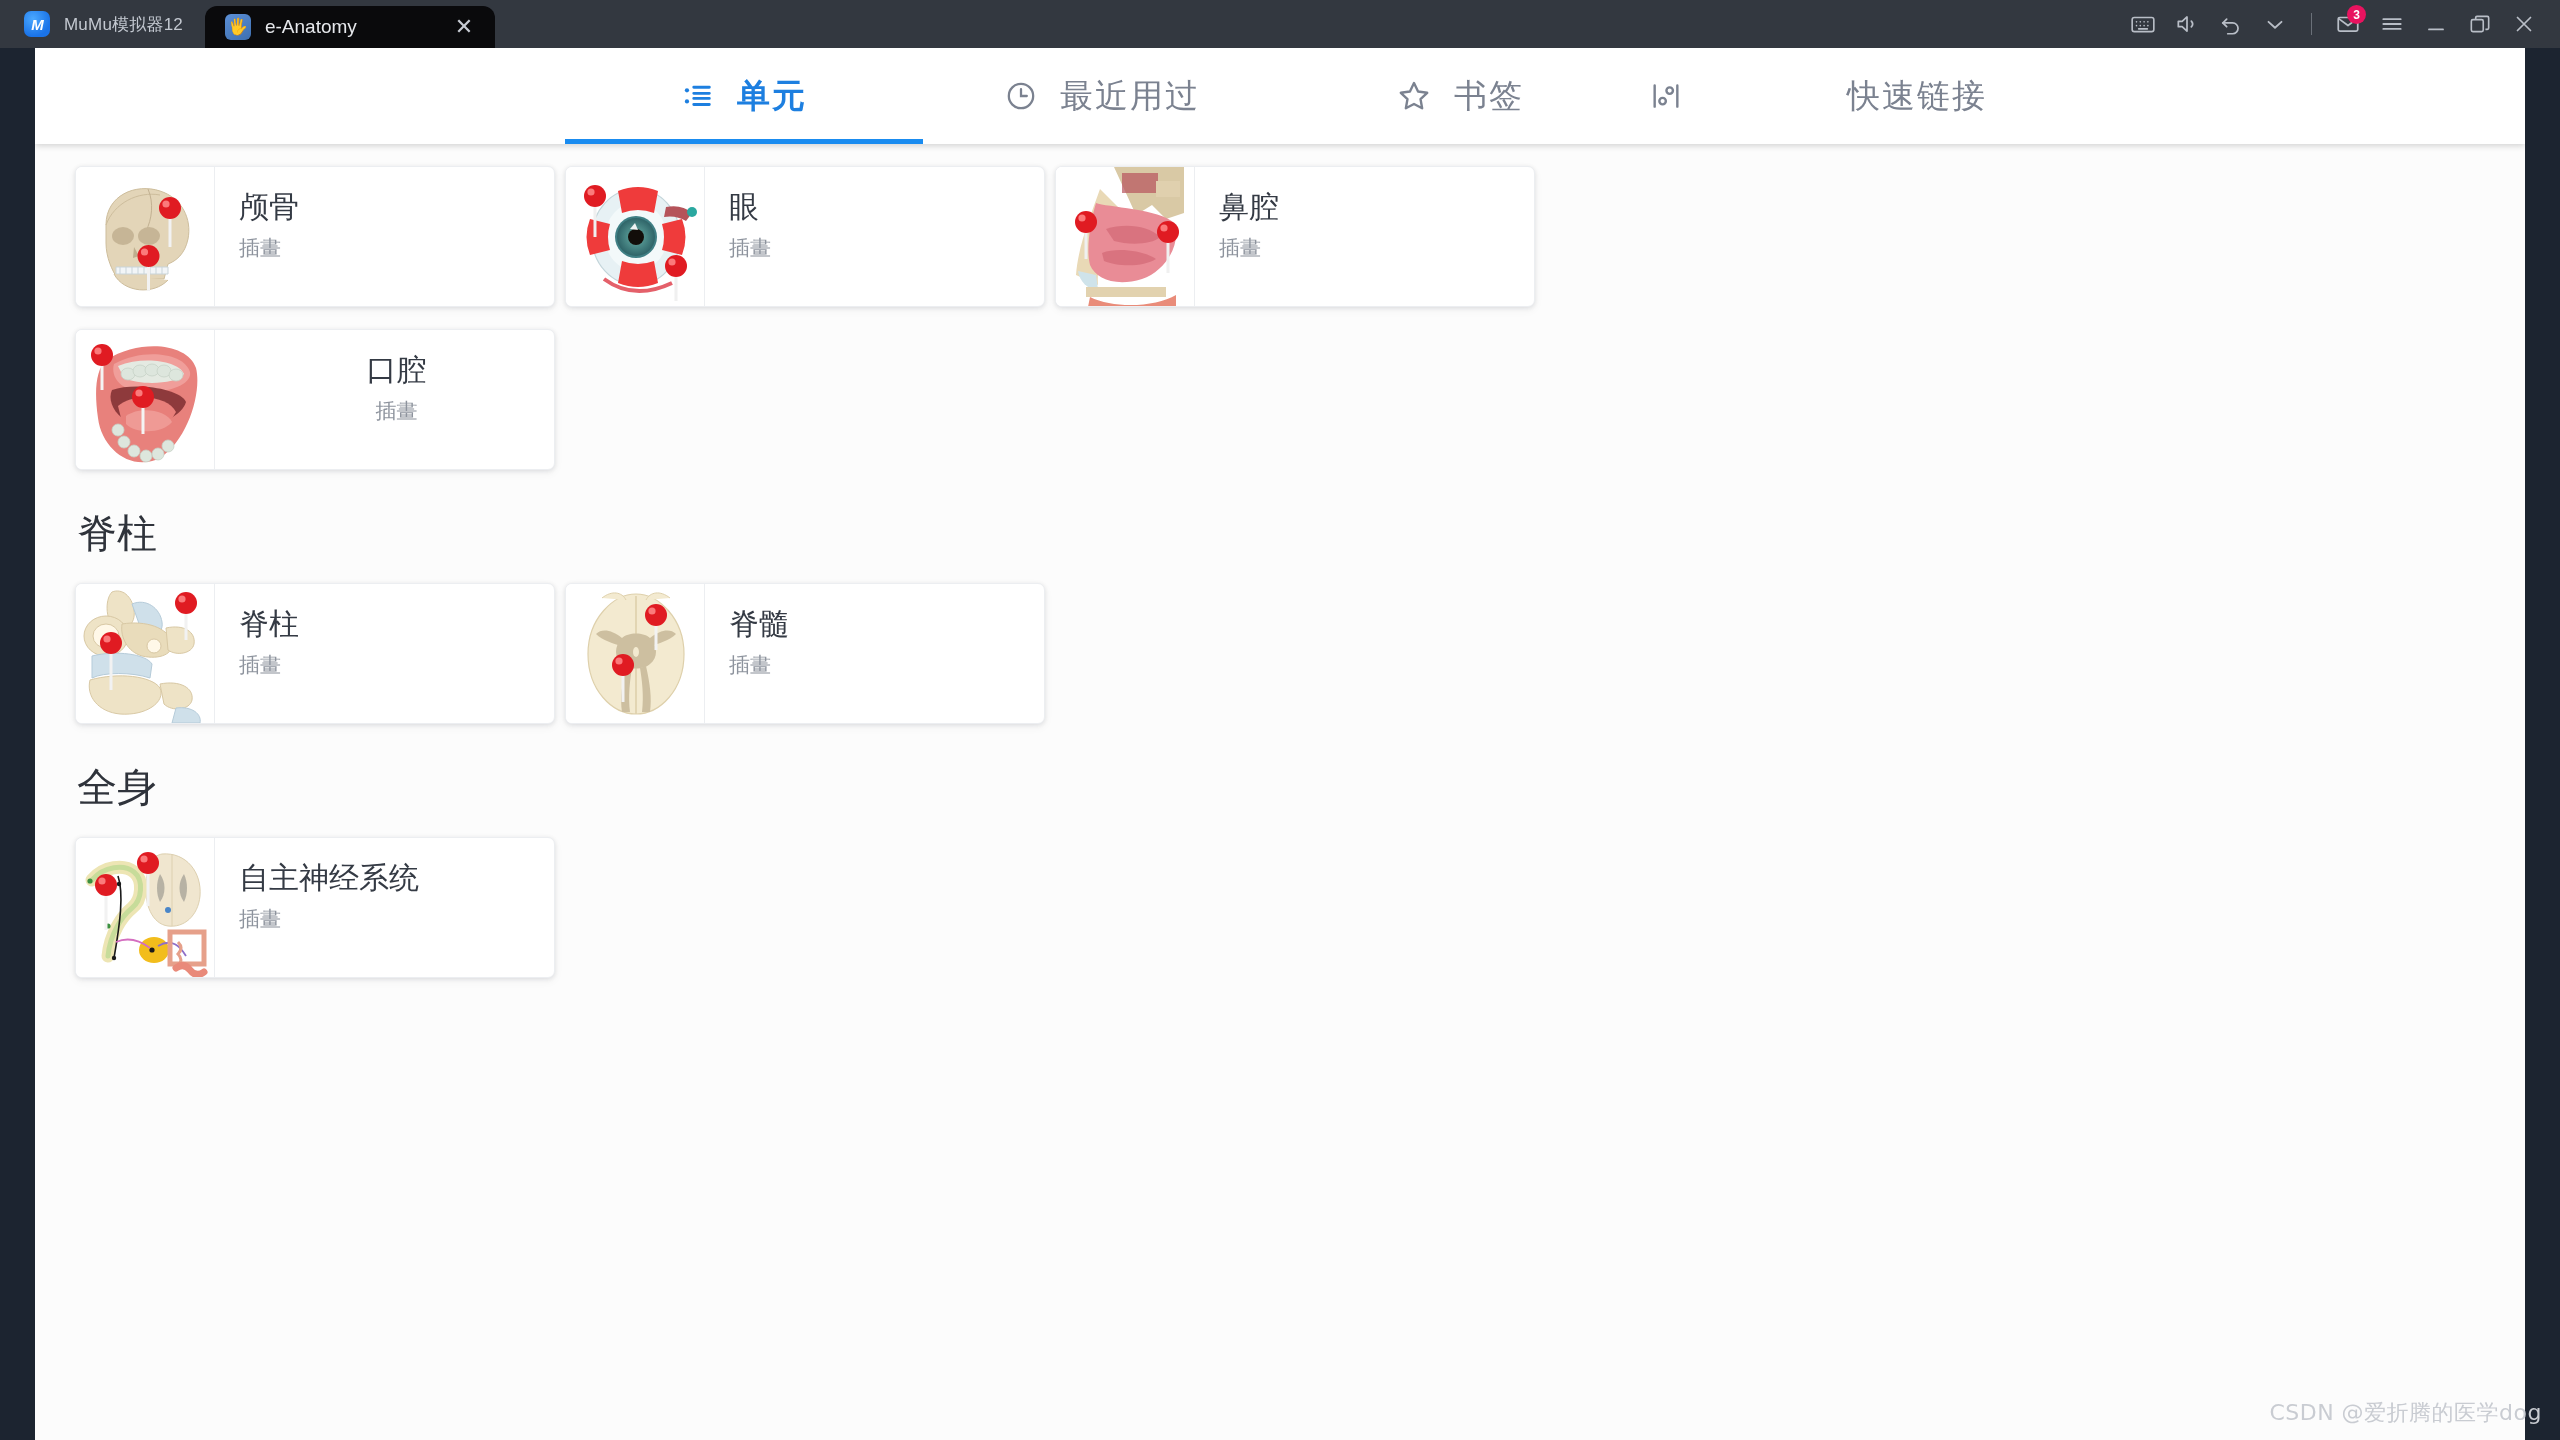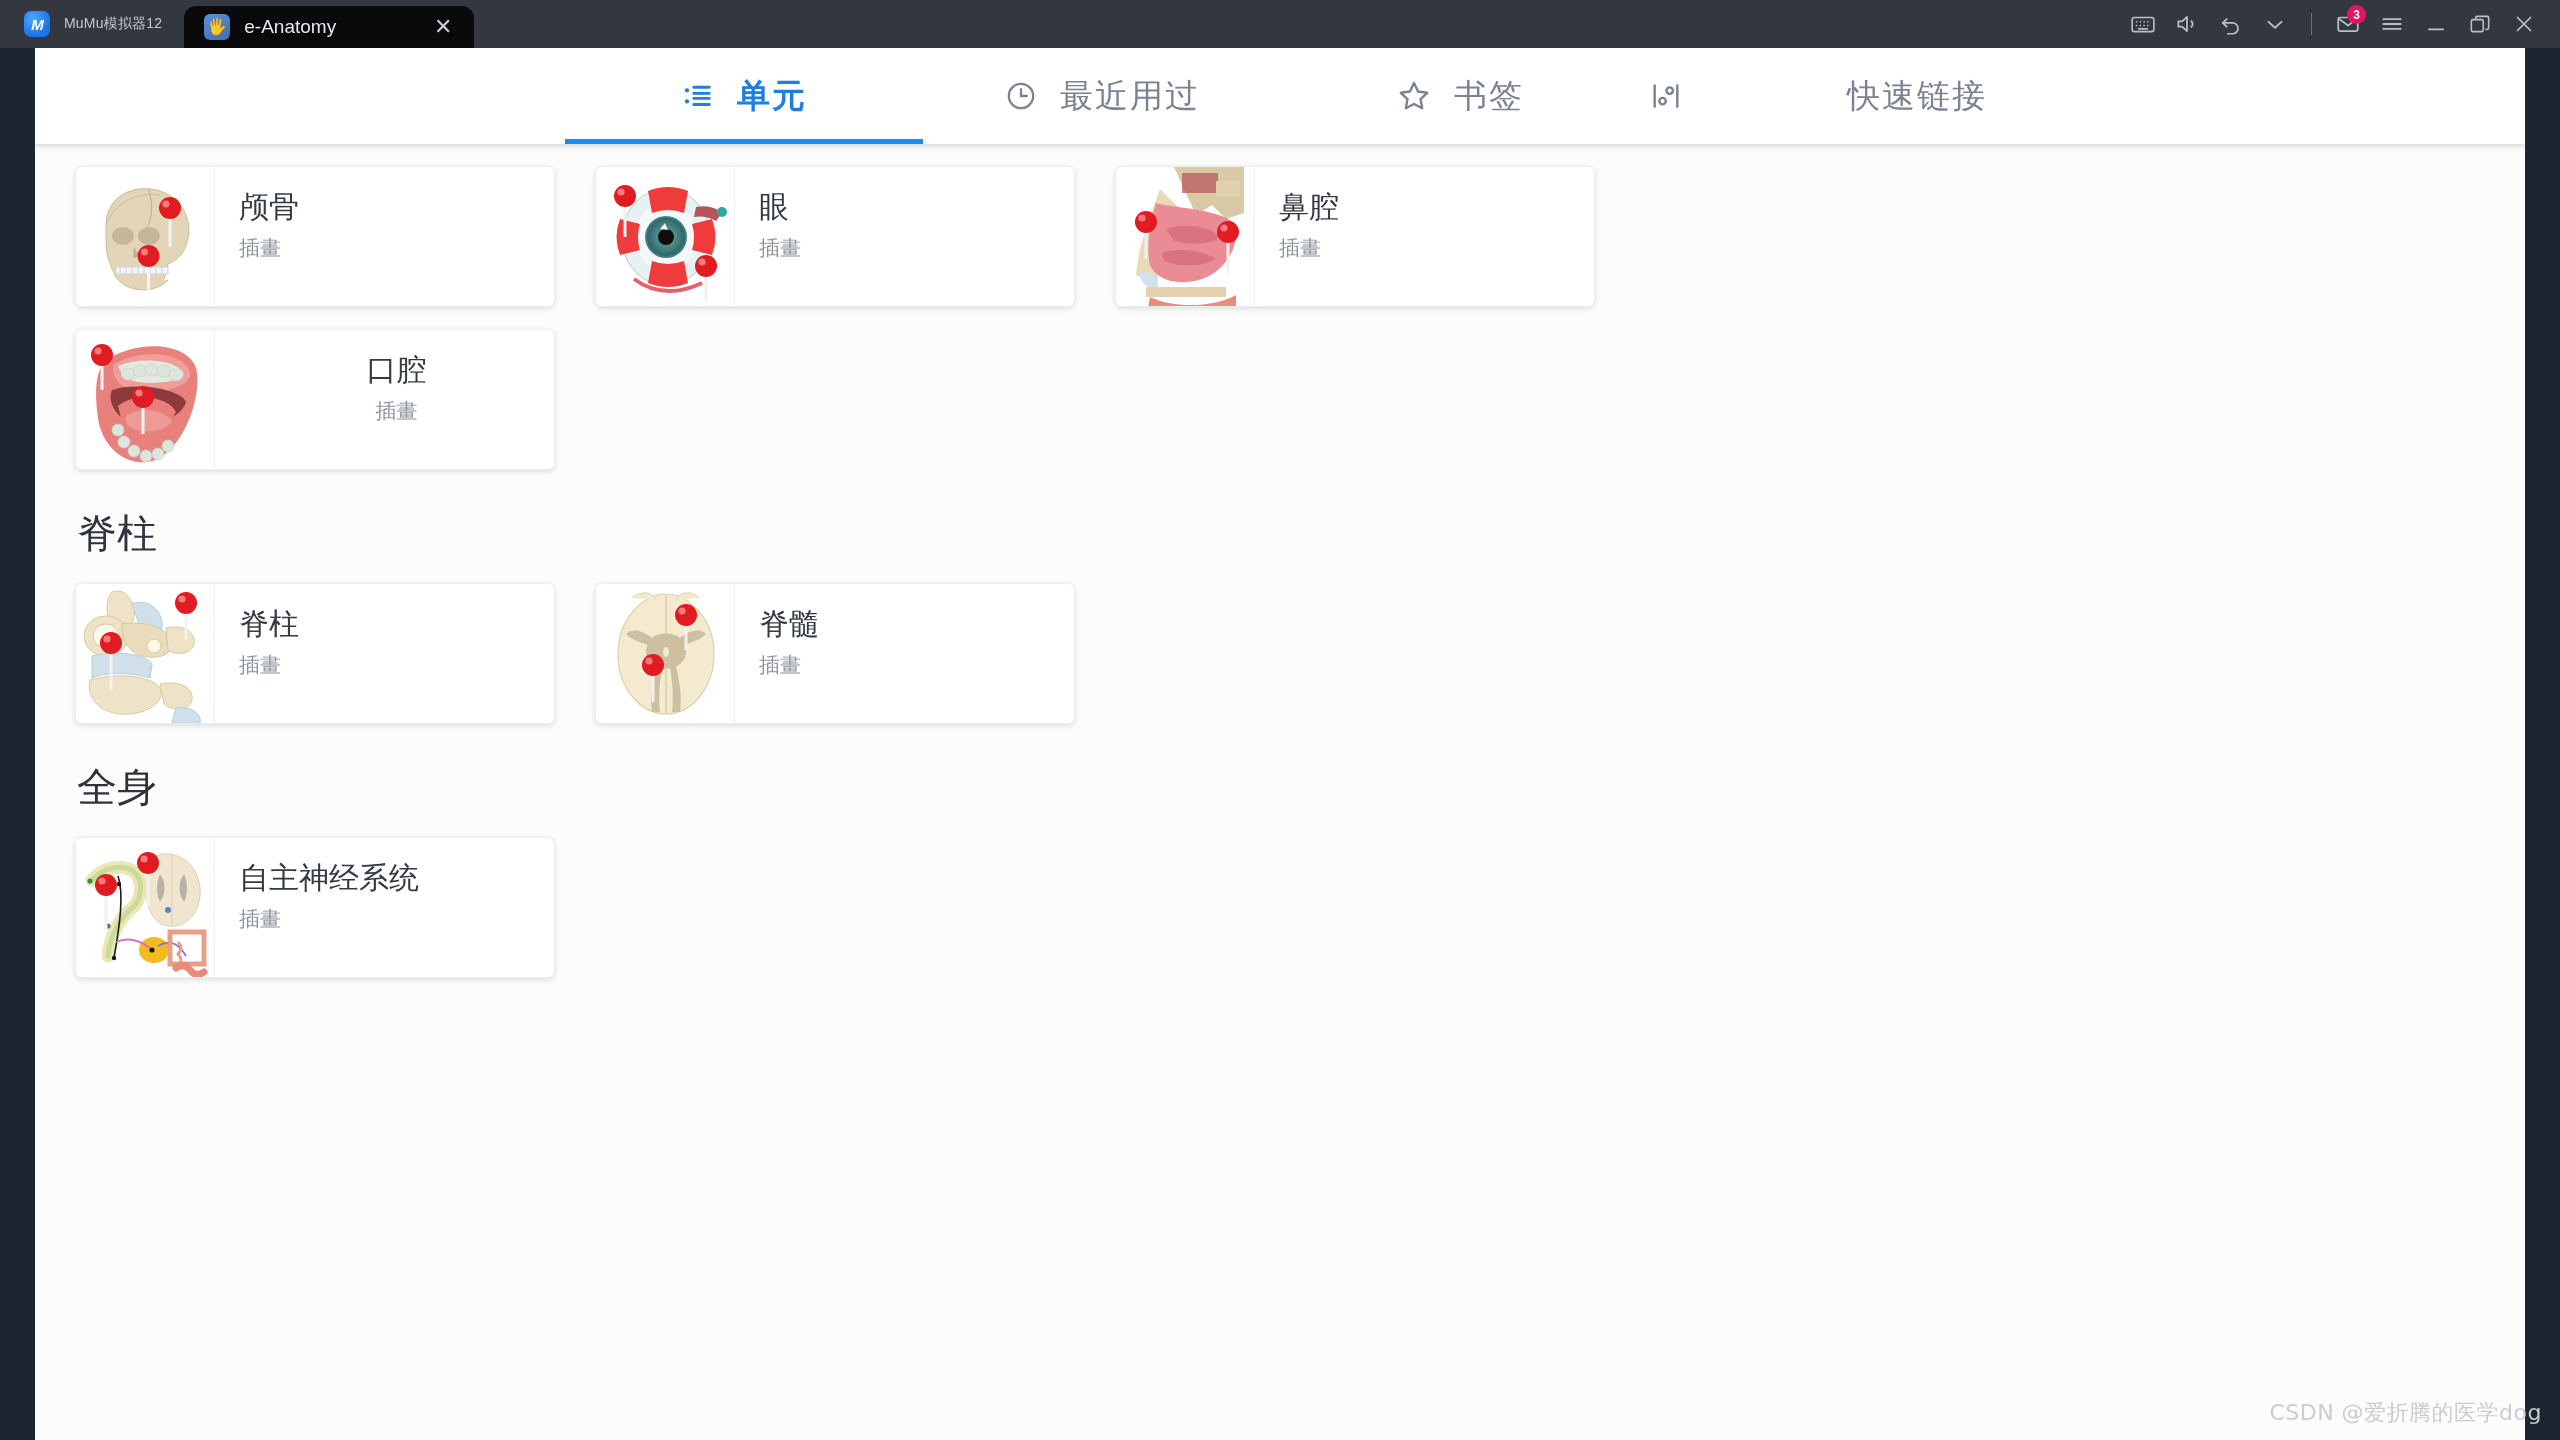--- a/index.html
+++ b/index.html
@@ -22,21 +22,21 @@
     height: 48px; display: flex; align-items: center;
     padding: 0 22px 0 24px; gap: 14px;
   }
   .emu-logo {
     width: 26px; height: 26px; border-radius: 7px;
     background: radial-gradient(circle at 35% 30%, #4aa8ff 0%, #1a73e8 70%);
     display: flex; align-items: center; justify-content: center;
     color: #fff; font-size: 15px; font-weight: 700; font-style: italic;
     letter-spacing: -1px;
   }
-  .emu-name { color: #c3c8d0; font-size: 14px; letter-spacing: .2px; }
+  .emu-name { color: #c3c8d0; font-size: 17px; letter-spacing: .2px; }
 
   .app-tab {
     height: 42px; min-width: 290px;
     background: #0a0a0c;
     border-radius: 12px 12px 0 0;
     display: flex; align-items: center;
     padding: 0 18px 0 20px; gap: 14px;
     position: relative;
   }
   .app-icon {
@@ -108,21 +108,21 @@
     height: 5px; background: #1a8cf0;
   }
 
   
   #body {
     position: relative; width: 100%; height: 1296px;
     background: #fcfcfc; overflow: hidden;
   }
   .grid {
     display: flex; flex-wrap: wrap;
-    gap: 22px 40px;
+    gap: 22px 10px;
     padding: 0 40px;
   }
   .section-title {
     font-size: 40px; color: #2f333b; font-weight: 400;
     padding: 36px 0 22px 42px;
     font-family: "DejaVu Sans", "Liberation Sans", sans-serif;
   }
 
   .card {
     width: 480px; height: 141px;

